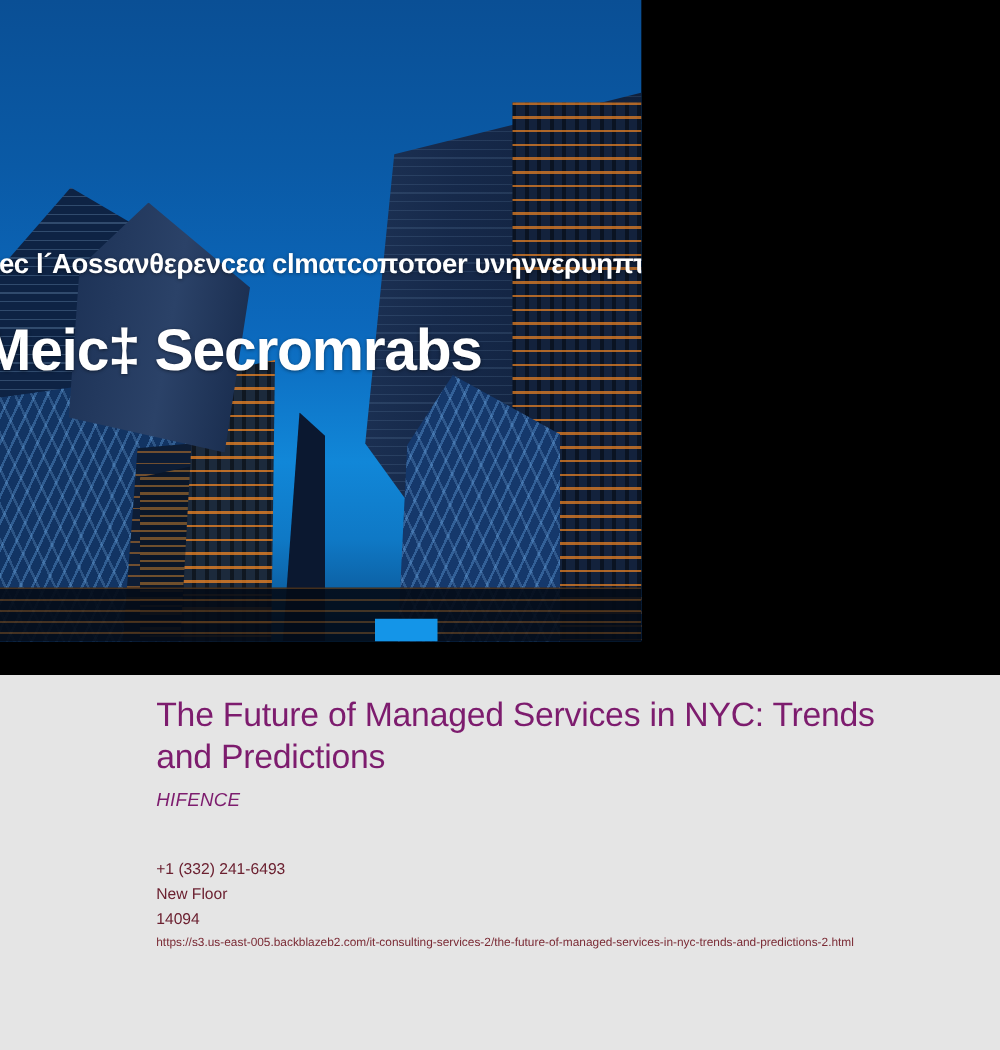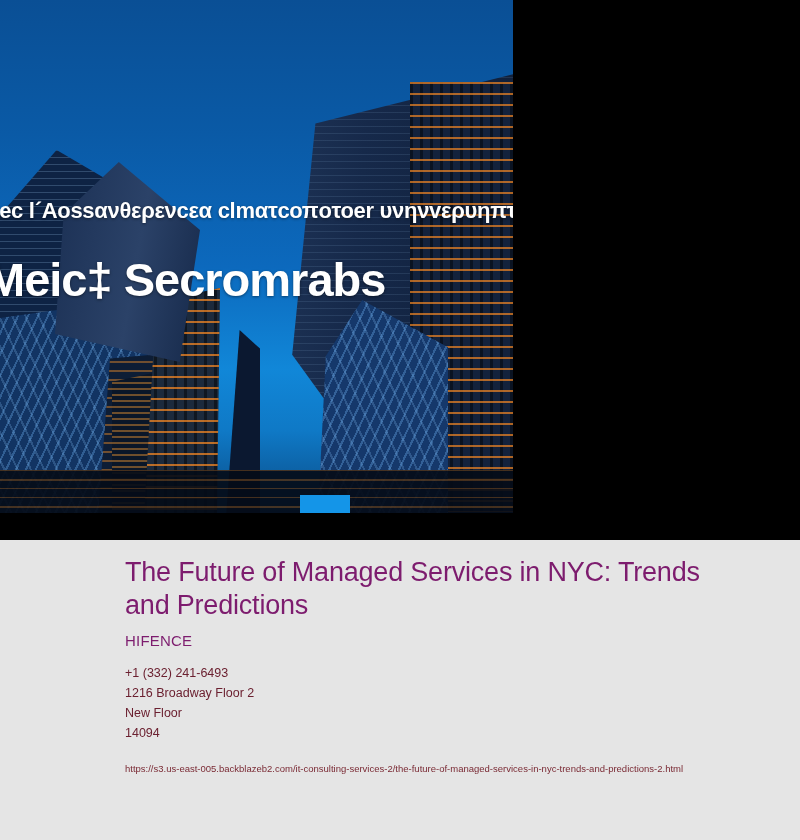--- a/index.html
+++ b/index.html
@@ -175,34 +175,35 @@
     max-width: 600px;
     letter-spacing: -0.2px;
   }
 
   .brand {
     margin-top: 10px;
     font-size: 15px;
     font-weight: 400;
     color: #7d1c6e;
     letter-spacing: 0.2px;
+    font-style: italic;
   }
 
   .contact {
-    margin-top: 14px;
+    margin-top: 36px;
     color: #6b2030;
     font-size: 12.5px;
     line-height: 20px;
   }
   .contact div {
     white-space: nowrap;
   }
 
   .source-url {
-    margin-top: 19px;
+    margin-top: 3px;
     font-size: 9.5px;
     color: #7a2a34;
     line-height: 14px;
     word-break: break-all;
   }
 </style>
 </head>
 <body>
 
 <div class="page">
@@ -279,21 +280,20 @@
 
   <div class="info">
     <div class="info-inner">
 
       <h1 class="post-title">The Future of Managed Services in NYC: Trends and Predictions</h1>
 
       <div class="brand">HIFENCE</div>
 
       <div class="contact">
         <div>+1 (332) 241-6493</div>
-        <div>1216 Broadway Floor 2</div>
         <div>New Floor</div>
         <div>14094</div>
       </div>
 
       <div class="source-url">https://s3.us-east-005.backblazeb2.com/it-consulting-services-2/the-future-of-managed-services-in-nyc-trends-and-predictions-2.html</div>
     </div>
   </div>
 
 </div>
 

